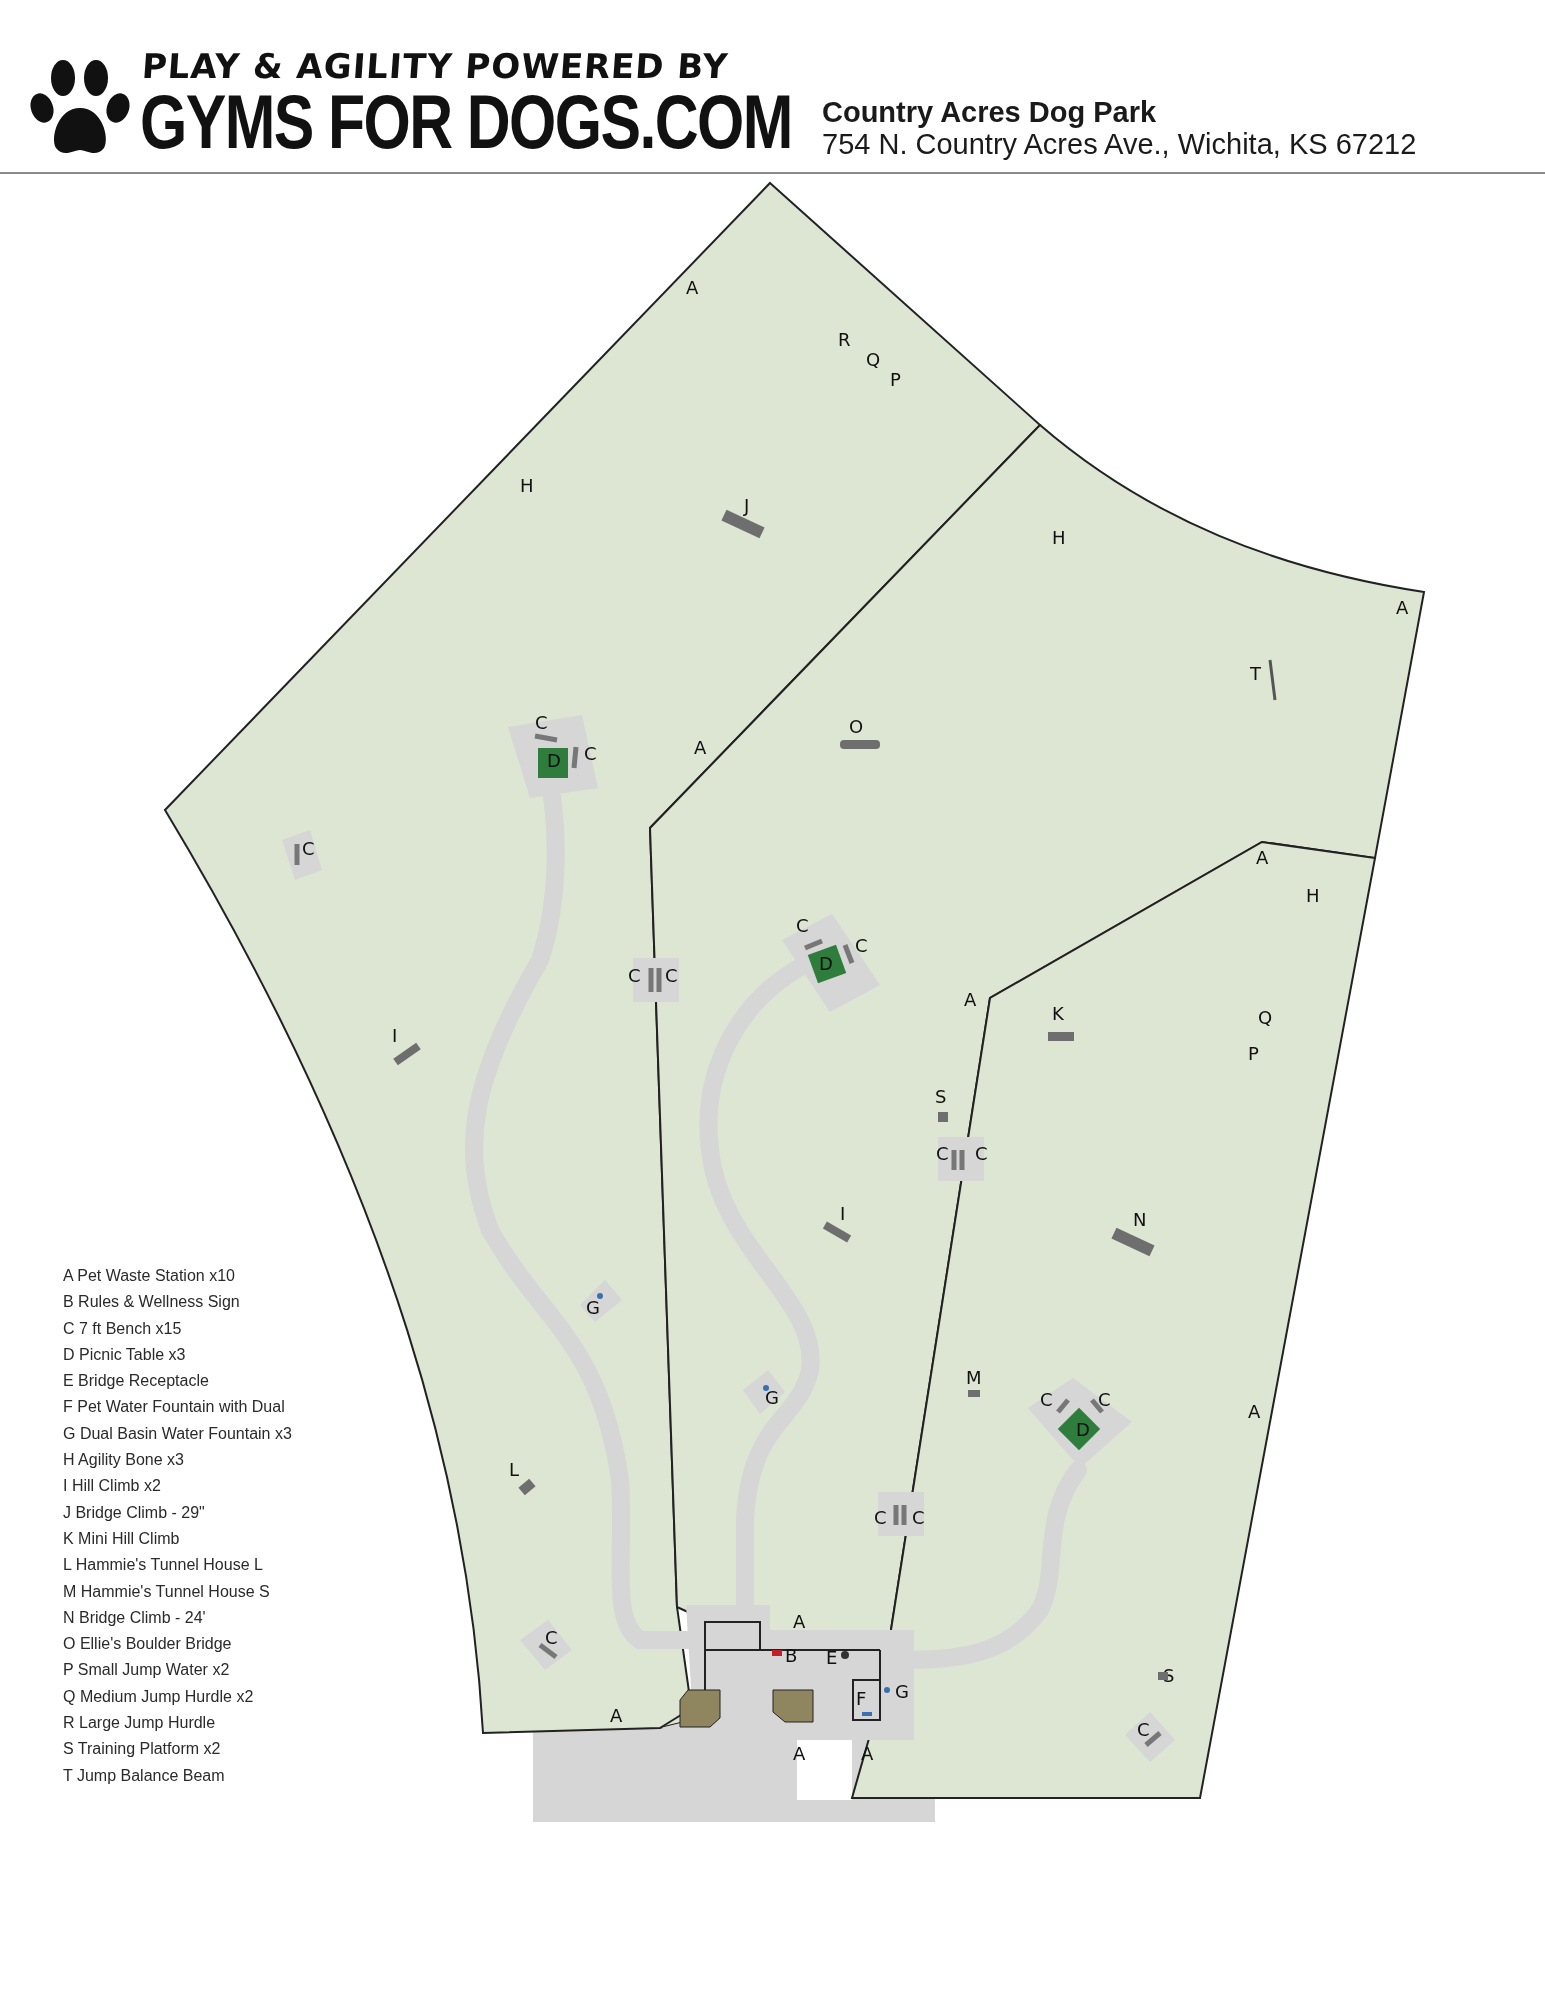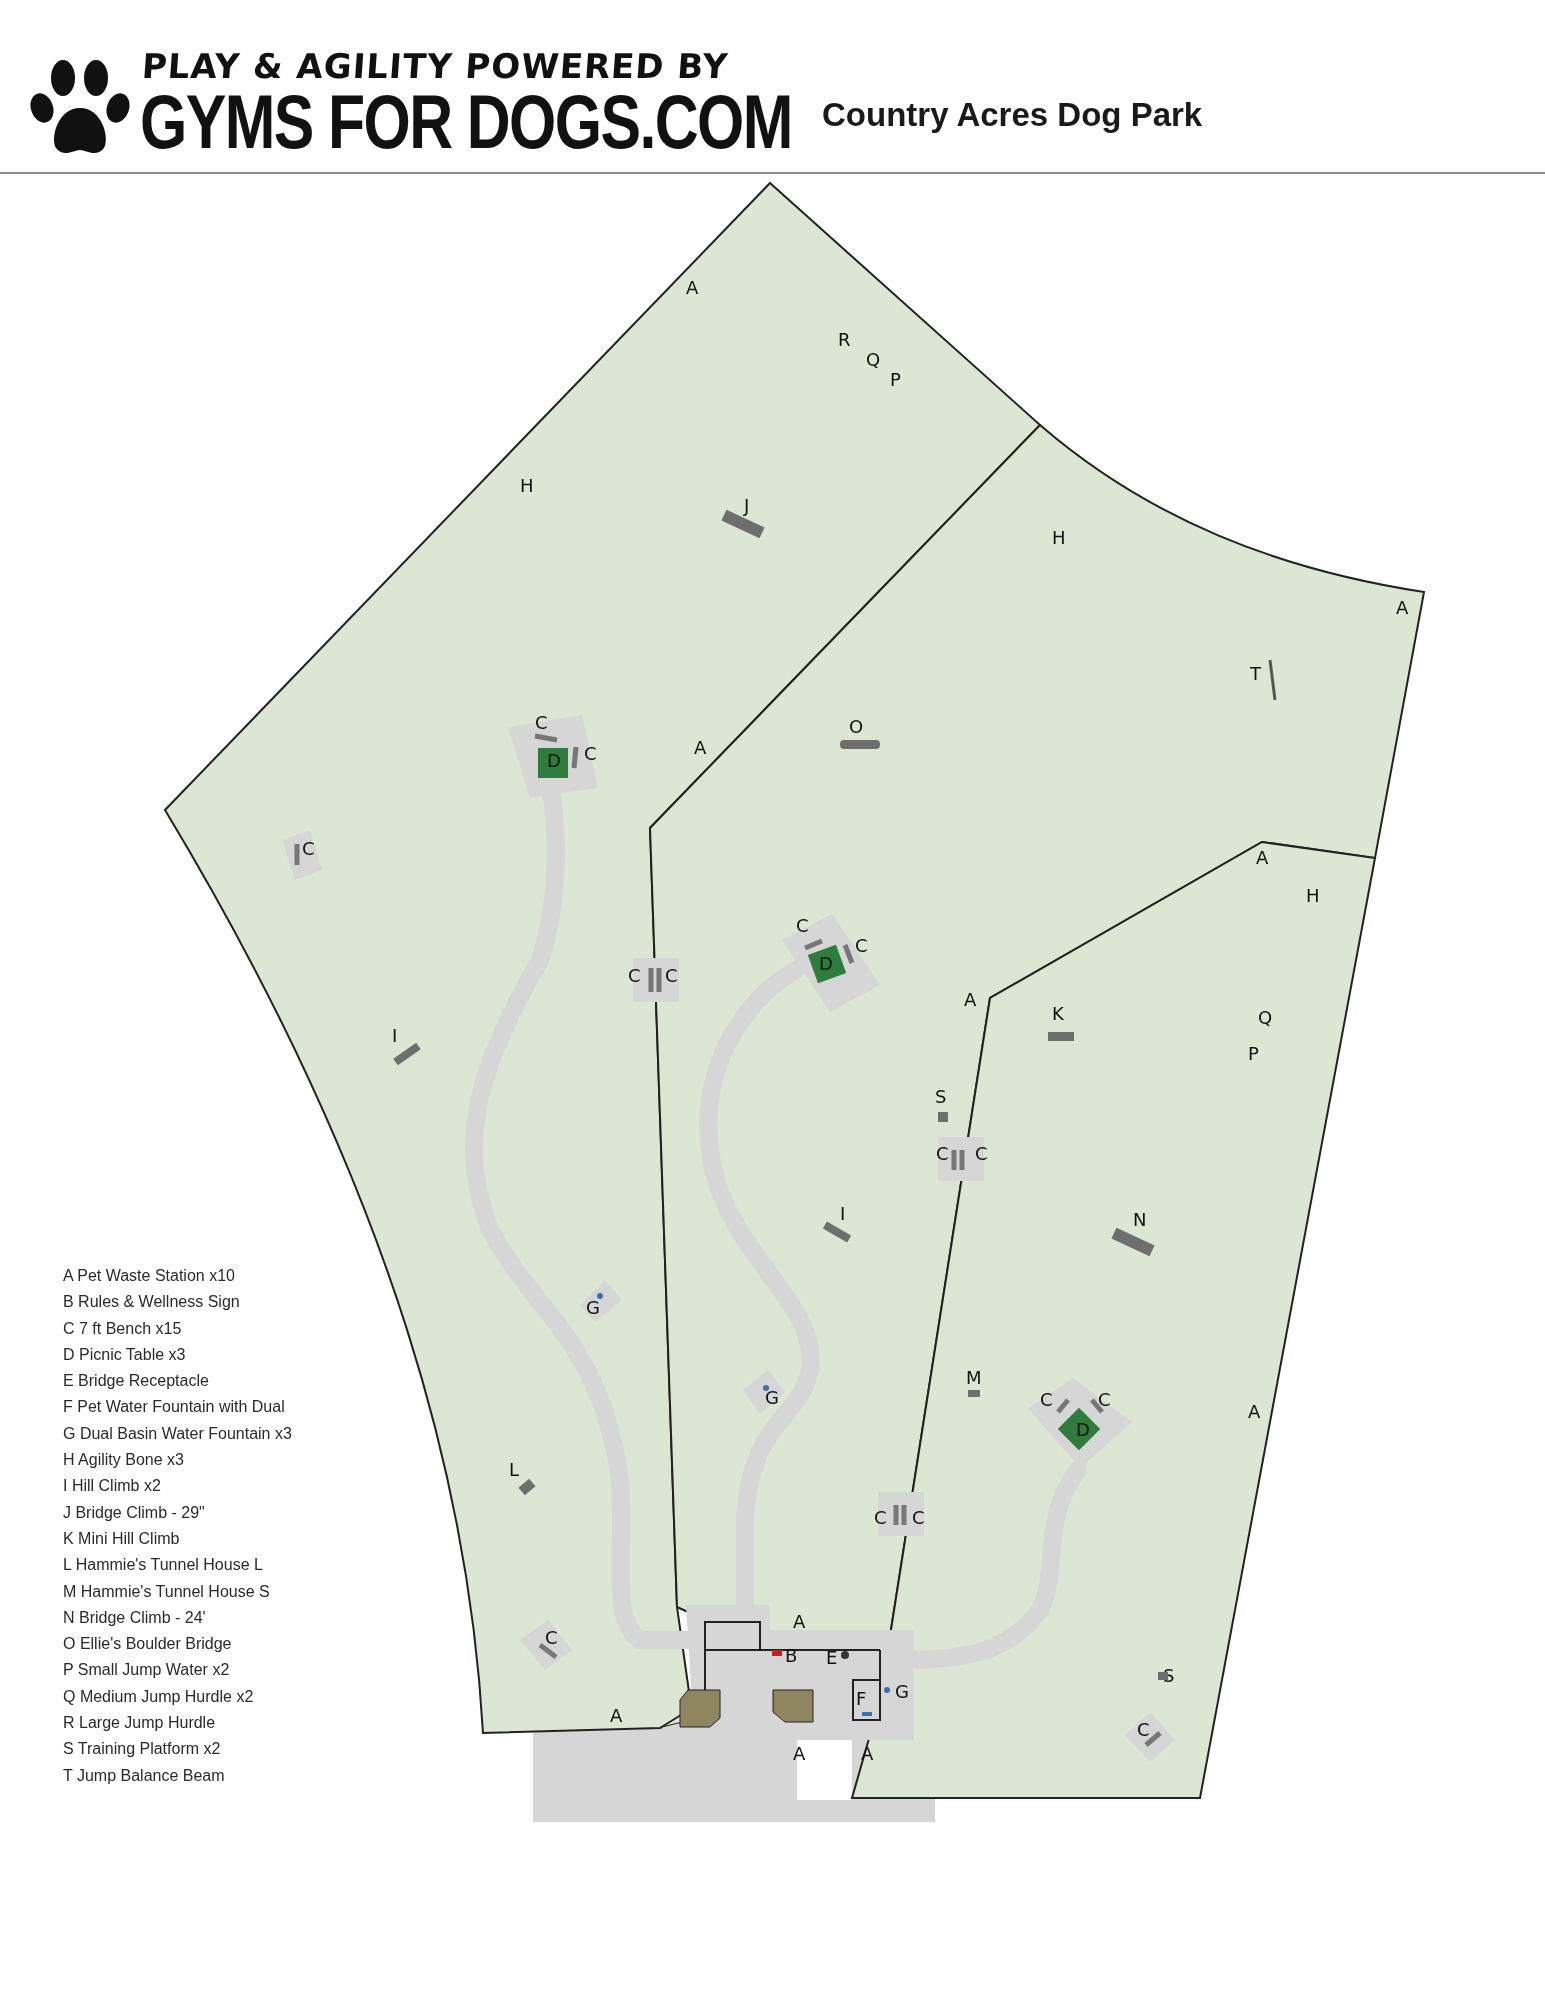--- a/index.html
+++ b/index.html
@@ -1,41 +1,42 @@
 <!DOCTYPE html>
 <html><head>
 <meta charset="utf-8">
 <style>
   html,body{margin:0;padding:0;background:#fff;}
   body{width:1545px;height:2000px;position:relative;overflow:hidden;font-family:"Liberation Sans",sans-serif;}
   .header{position:absolute;left:0;top:0;width:1545px;height:172px;border-bottom:2px solid #8a8a8a;}
   .logo{position:absolute;left:28px;top:50px;}
   .tagline{position:absolute;left:142px;top:46px;font-family:"DejaVu Sans",sans-serif;font-size:34px;font-weight:bold;letter-spacing:1px;color:#111;transform:skewX(-4deg);}
   .brand{position:absolute;left:140px;top:84px;font-family:"Liberation Sans",sans-serif;font-weight:bold;font-size:76px;color:#111;letter-spacing:-2px;transform:scaleX(0.8);transform-origin:left top;line-height:1;}
-  .park-name{position:absolute;left:822px;top:96px;font-size:33px;font-weight:bold;color:#1a1a1a;}
+  .park-name{position:absolute;left:822px;top:96px;font-size:29px;font-weight:bold;color:#1a1a1a;}
   .park-addr{position:absolute;left:822px;top:128px;font-size:29px;color:#1a1a1a;}
   .map{position:absolute;left:0;top:0;}
   .legend{position:absolute;left:63px;top:1263px;font-size:16px;color:#2a2a2a;line-height:26.3px;}
   .legend div{white-space:nowrap;}
   .lbl{font-family:"DejaVu Sans",sans-serif;font-size:18px;fill:#111;}
 </style>
 </head>
 <body>
 
 <div class="header">
   <svg class="logo" width="110" height="110" viewBox="0 0 110 110">
     <ellipse cx="35" cy="28" rx="12" ry="18" fill="#111"></ellipse>
     <ellipse cx="68" cy="28" rx="12" ry="18" fill="#111"></ellipse>
     <ellipse cx="14" cy="58" rx="11" ry="15" fill="#111" transform="rotate(-20 14 58)"></ellipse>
     <ellipse cx="90" cy="58" rx="11" ry="15" fill="#111" transform="rotate(20 90 58)"></ellipse>
     <path d="M52 58 C30 58 22 88 28 98 C36 108 46 100 52 100 C58 100 68 108 76 98 C82 88 74 58 52 58 Z" fill="#111"></path>
   </svg>
   <div class="tagline">PLAY &amp; AGILITY POWERED BY</div>
   <div class="brand">GYMS FOR DOGS.COM</div>
   <div class="park-name">Country Acres Dog Park</div>
+  <div class="park-addr">754 N. Country Acres Ave., Wichita, KS 67212</div>
 </div>
 
 <svg class="map" width="1545" height="2000" viewBox="0 0 1545 2000">
 
   <rect x="533" y="1700" width="402" height="122" fill="#d6d6d6"></rect>
   <rect x="797" y="1740" width="55" height="60" fill="#fff"></rect>
 
   <path d="M770 183 L1040 425 L650 828 L677 1607 L693 1720 L660 1728 L483 1733 C470 1500 400 1200 165 810 Z" fill="#dce6d3" stroke="#222" stroke-width="2"></path>
 
   <path d="M1040 425 C1150 520 1280 570 1424 592 L1375 858 L1262 842 L990 998 L880 1700 L677 1607 L650 828 Z" fill="#dce6d3" stroke="#222" stroke-width="2"></path>

